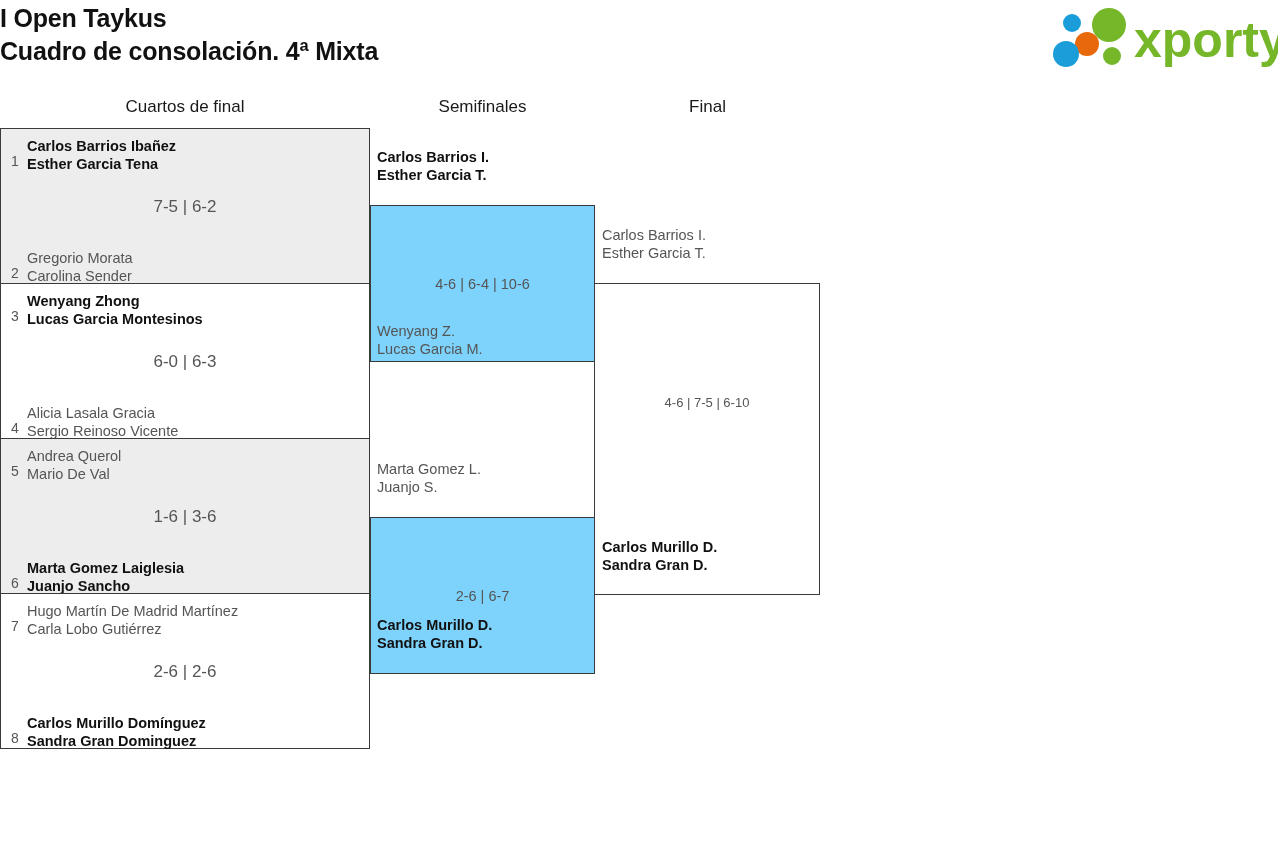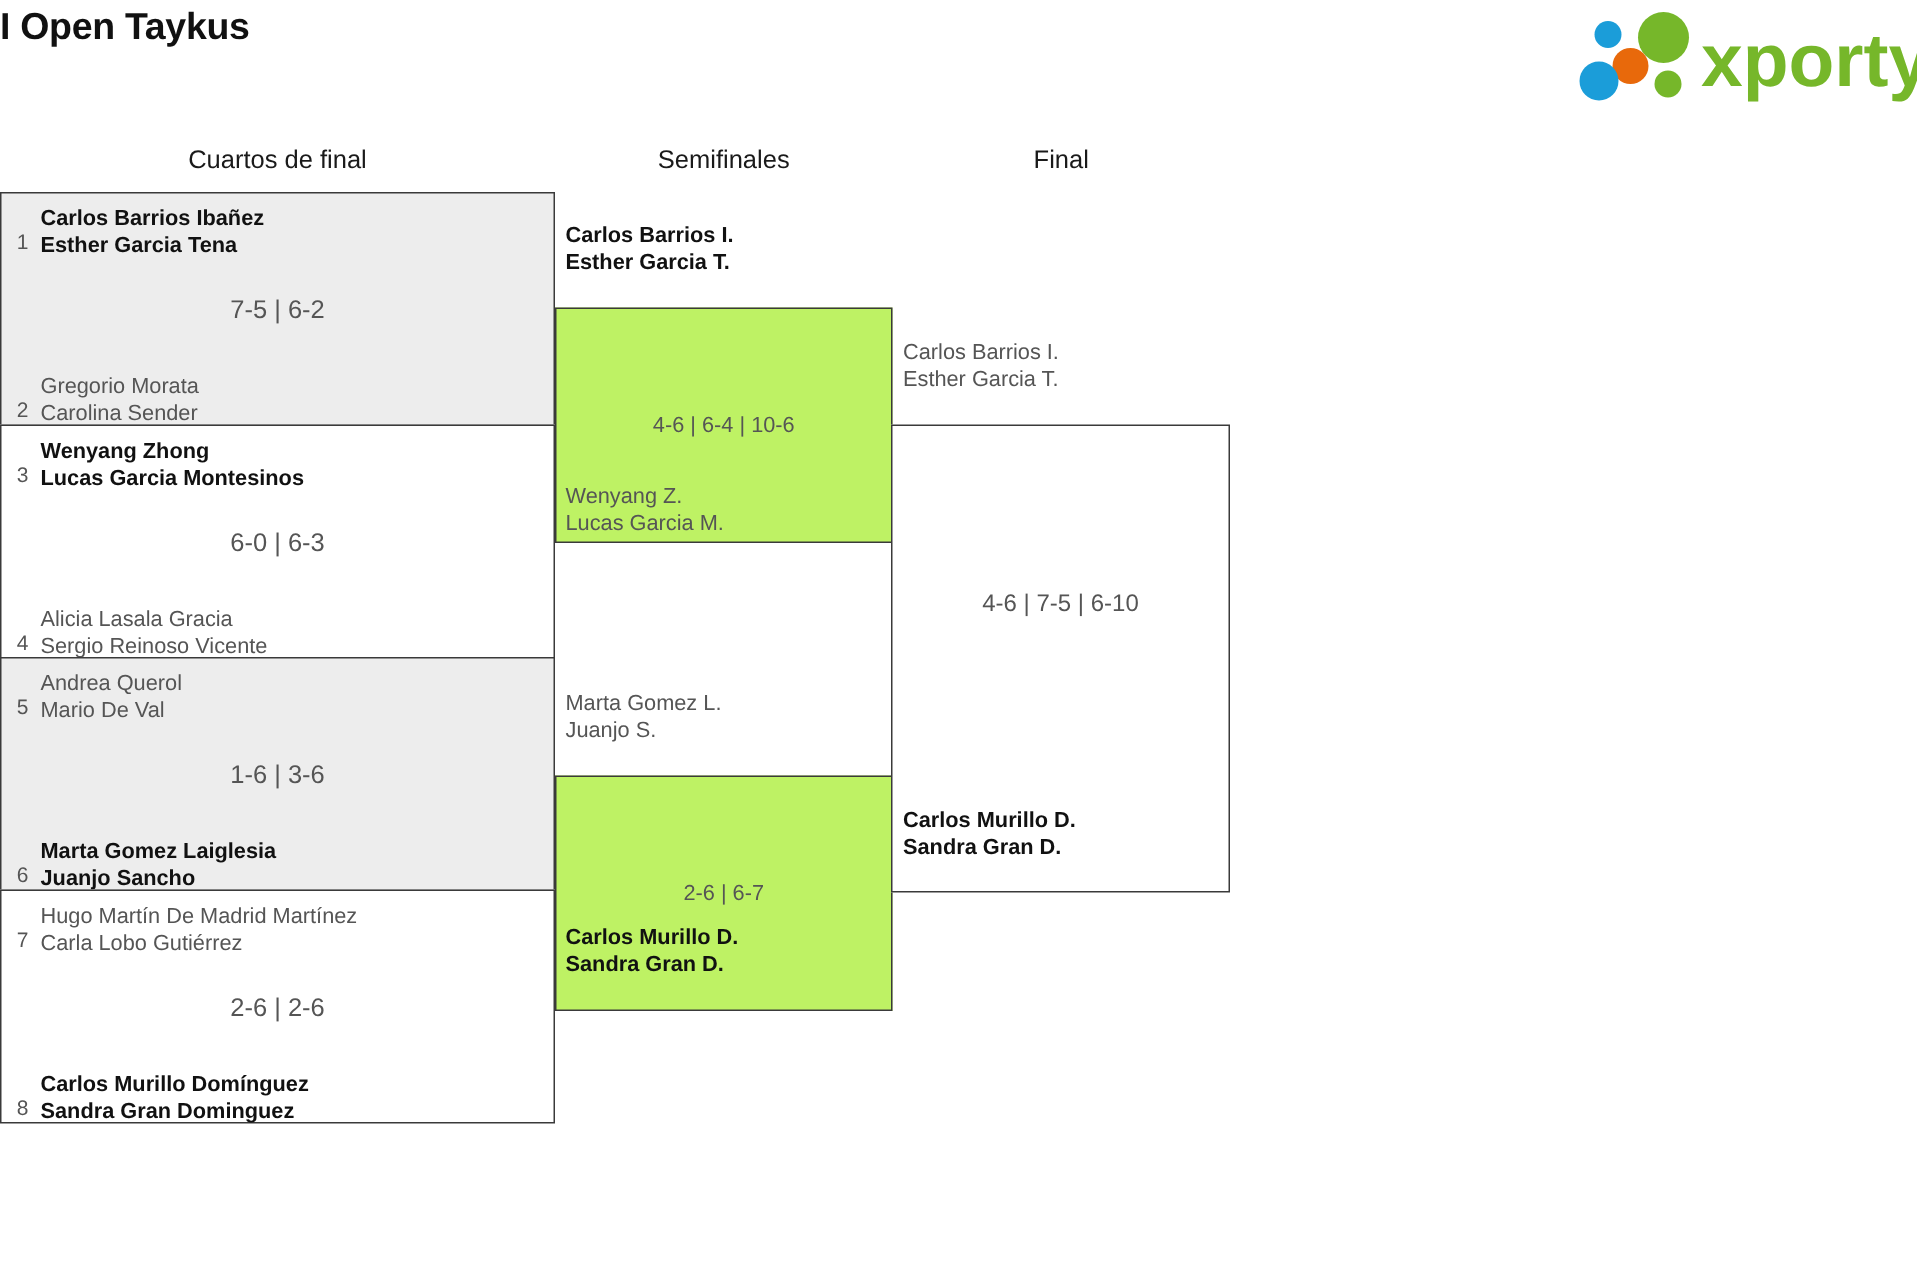--- a/index.html
+++ b/index.html
@@ -97,21 +97,21 @@
     line-height: 18px;
     color: #555555;
   }
 
   
   .sf-box {
     position: absolute;
     left: 370px;
     width: 225px;
     border: 1px solid #3a3a3a;
-    background: #bef264;
+    background: #7dd3fc;
   }
   .sf1 { top: 77px;  height: 157px; }
   .sf2 { top: 389px; height: 157px; padding-left: 11px; }
 
   .sf-score {
     position: absolute;
     left: 0; right: 0;
     top: 69px;
     text-align: center;
     font-size: 14.5px;
@@ -140,41 +140,42 @@
     width: 226px;
     height: 312px;
     border: 1px solid #3a3a3a;
     background: #ffffff;
   }
   .f-score {
     position: absolute;
     left: 0; right: 0;
     top: 110px;
     text-align: center;
-    font-size: 16px;
+    font-size: 13px;
     line-height: 18px;
     color: #555555;
   }
   .f-team {
     position: absolute;
     left: 602px;
     width: 215px;
     font-size: 14.5px;
     line-height: 18px;
   }
   .f-team .nm { display: block; white-space: nowrap; }
   .f-top { top: 98px; }
   .f-bot { top: 410px; }
 </style>
 </head>
 <body>
 
 <div id="root">
 
   <div class="page-title">I Open Taykus</div>
+  <div class="page-title title-line2">Cuadro de consolación. 4ª Mixta</div>
 
   <div class="logo">
     <svg width="228" height="62" viewBox="0 0 228 62" xmlns="http://www.w3.org/2000/svg" aria-hidden="true">
       <g>
         <circle cx="22" cy="17" r="9" fill="#1b9dd9"></circle>
         <circle cx="59" cy="19" r="17" fill="#76b72a"></circle>
         <circle cx="37" cy="38" r="12" fill="#e8690b"></circle>
         <circle cx="16" cy="48" r="13" fill="#1b9dd9"></circle>
         <circle cx="62" cy="50" r="9" fill="#76b72a"></circle>
       </g>

